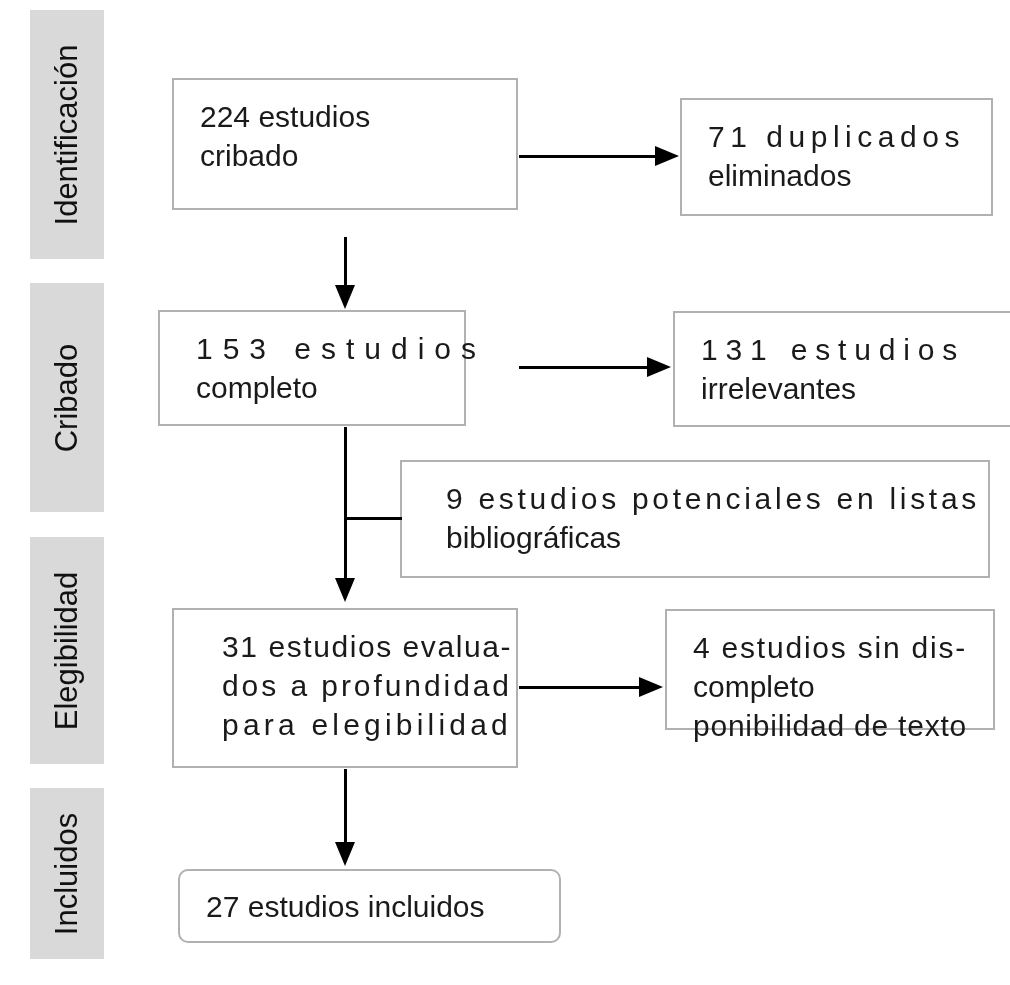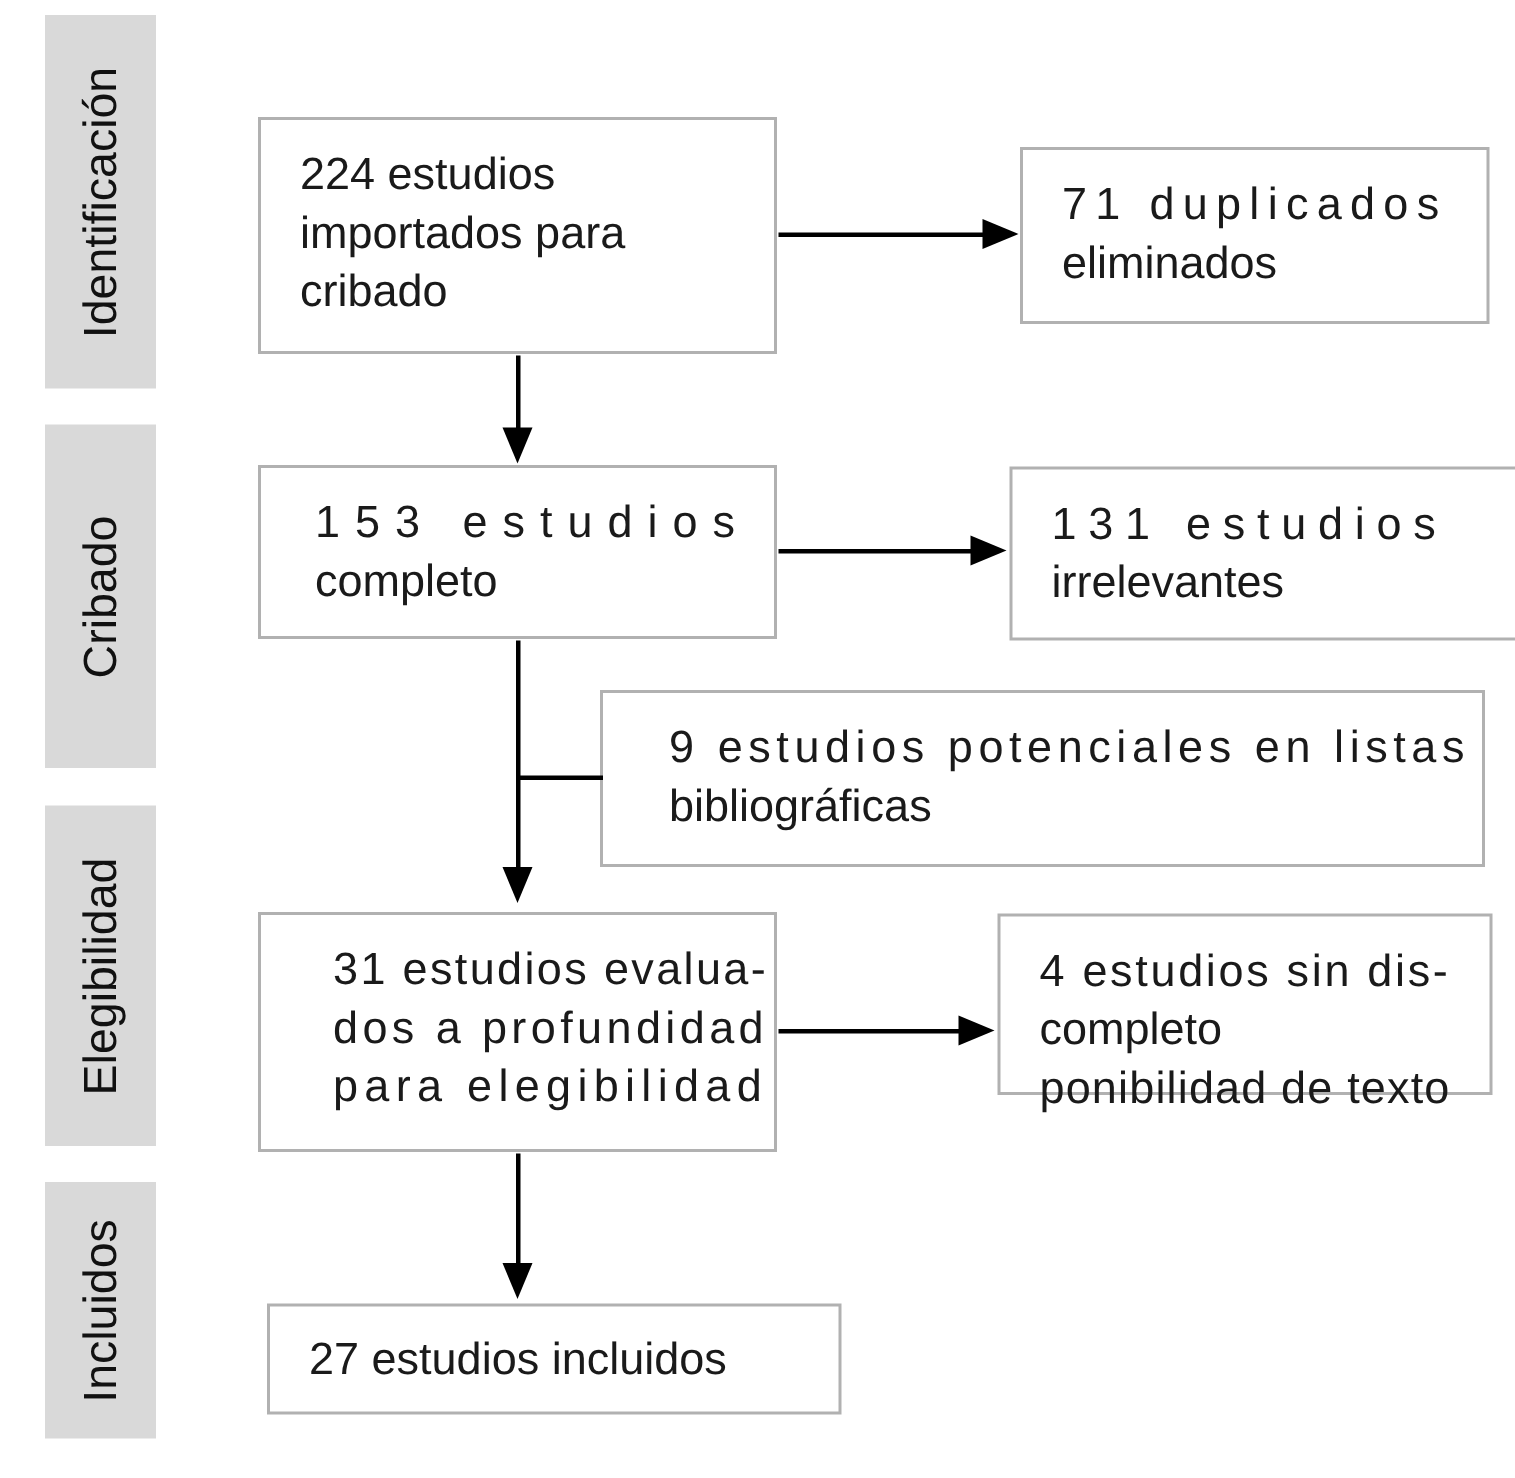--- a/index.html
+++ b/index.html
@@ -26,21 +26,21 @@
   .flow-box{
     position:absolute;
     background:#ffffff;
     border:2px solid #b1b1b1;
     box-sizing:border-box;
     padding:17px 26px;
     font-size:30px;
     line-height:39px;
     color:#1a1a1a;
   }
-  .flow-box.center-v{display:flex;flex-direction:column;justify-content:center;}
+  .flow-box.center-v{display:flex;flex-direction:column;justify-content:center;border-radius:10px;}
   .flow-box .ln{display:block;white-space:nowrap;overflow:visible;}
   .conn{position:absolute;background:#000000;}
   .head-right{
     position:absolute;width:0;height:0;
     border-left:24px solid #000000;
     border-top:10px solid transparent;
     border-bottom:10px solid transparent;
   }
   .head-down{
     position:absolute;width:0;height:0;
@@ -60,31 +60,30 @@
   <div class="stage-band" style="top:283px;height:229px;">
     <span class="rot">Cribado</span>
   </div>
   <div class="stage-band" style="top:537px;height:227px;">
     <span class="rot">Elegibilidad</span>
   </div>
   <div class="stage-band" style="top:788px;height:171px;">
     <span class="rot">Incluidos</span>
   </div>
 
-  <div class="flow-box" style="left:172px;top:78px;width:346px;height:158px;">
+  <div class="flow-box" style="left:172px;top:78px;width:346px;height:132px;">
     <span class="ln">224 estudios</span>
-    <span class="ln">importados para</span>
     <span class="ln">cribado</span>
   </div>
   <div class="flow-box" style="left:680px;top:98px;width:313px;height:118px;">
     <span class="ln fit"><span style="white-space: nowrap; letter-spacing: 5.52644px;">71 duplicados</span></span>
     <span class="ln">eliminados</span>
   </div>
 
-  <div class="flow-box" style="left:172px;top:310px;width:346px;height:116px;padding-left:36px;">
+  <div class="flow-box" style="left:158px;top:310px;width:308px;height:116px;padding-left:36px;">
     <span class="ln fit"><span style="white-space: nowrap; letter-spacing: 9.98828px;">153 estudios</span></span>
     <span class="ln">completo</span>
   </div>
   <div class="flow-box" style="left:673px;top:311px;width:376px;height:116px;">
     <span class="ln fit"><span style="white-space: nowrap; letter-spacing: 7.82161px;">131 estudios</span></span>
     <span class="ln">irrelevantes</span>
   </div>
 
   <div class="flow-box" style="left:400px;top:460px;width:590px;height:118px;padding-left:44px;">
     <span class="ln fit"><span style="white-space: nowrap; letter-spacing: 3.71045px;">9 estudios potenciales en listas</span></span>

